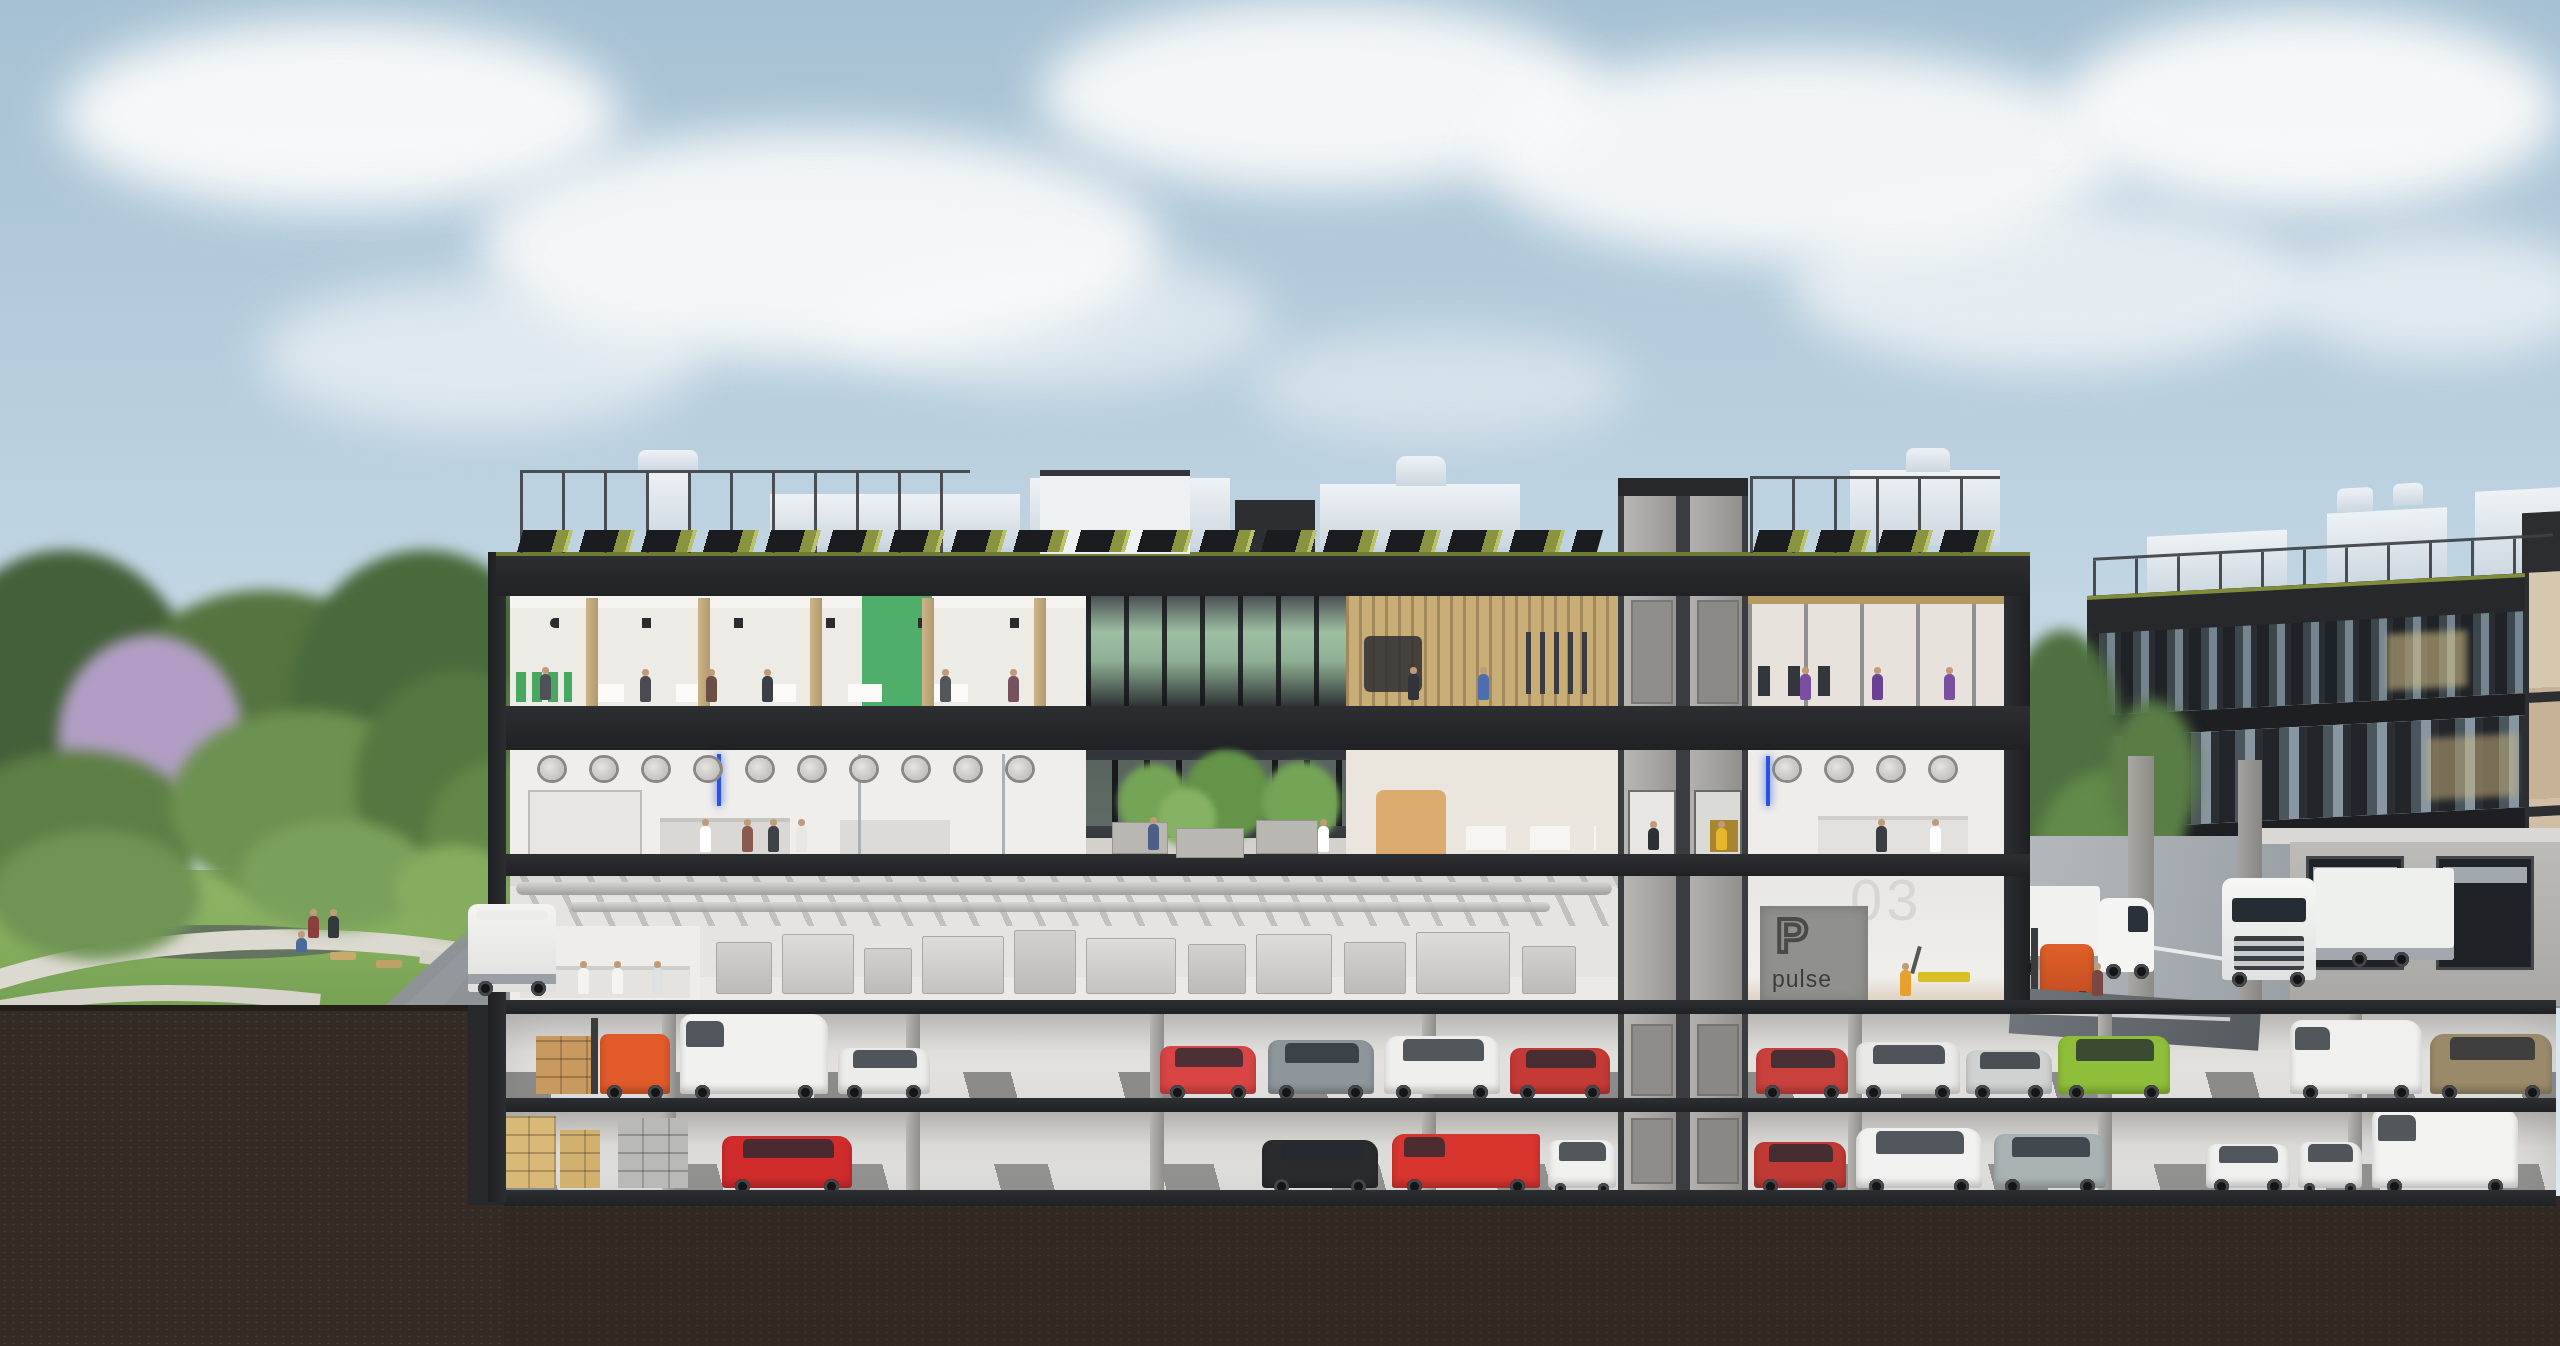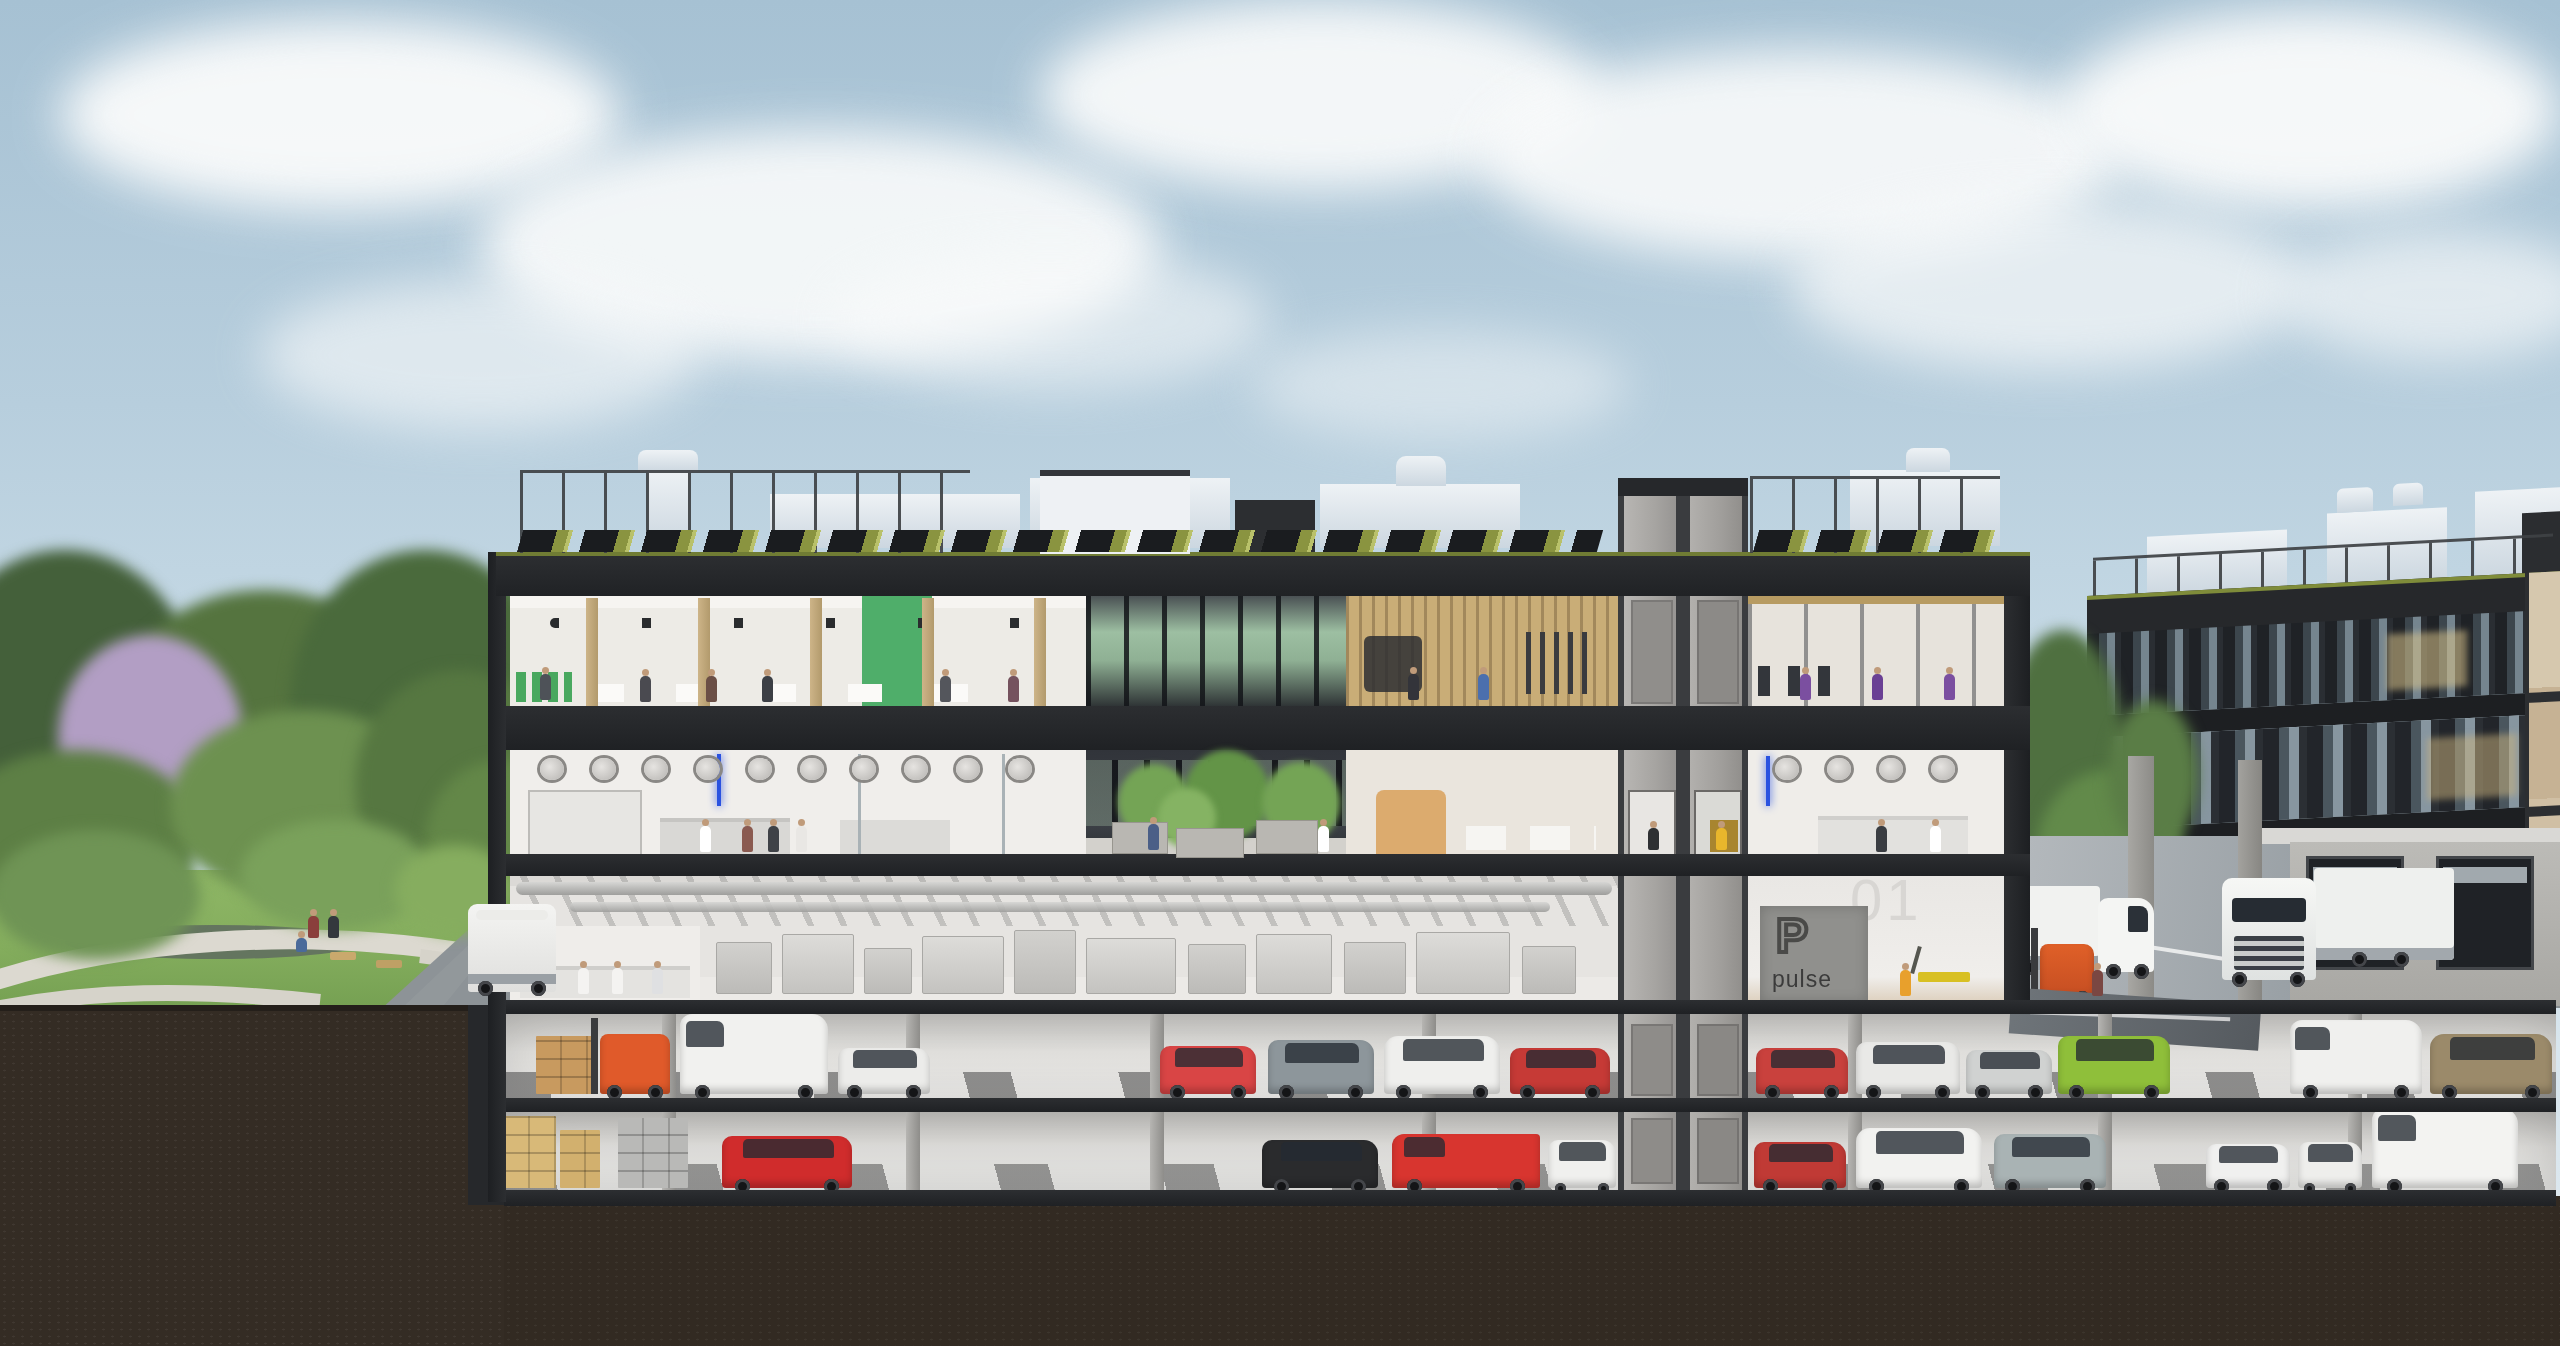--- a/index.html
+++ b/index.html
@@ -368,21 +368,21 @@
       <div class="abs" style="left:0;top:0;width:100%;height:50px;
         background:repeating-linear-gradient(65deg,rgba(150,150,148,.45) 0 6px,transparent 6px 30px);"></div>
       <div class="duct" style="left:6px;top:6px;width:1096px;height:13px;"></div>
       <div class="duct" style="left:60px;top:26px;width:980px;height:10px;opacity:.9;"></div>
       <div class="abs" style="left:0;top:50px;width:190px;height:76px;background:#efedea;">
         <div class="abs" style="left:10px;top:40px;width:170px;height:28px;background:#e4e3e0;border-top:4px solid #cfcecb;"></div>
       </div>
     </div>
     <div class="abs" style="left:1748px;top:876px;width:256px;height:126px;
       background:linear-gradient(180deg,#e9e7e4,#f0eeeb 80%,#ddd0be 100%);"></div>
-    <div class="abs" style="left:1850px;top:866px;font-size:58px;font-weight:400;letter-spacing:4px;color:#d8d6d3;">01</div>
+    <div class="abs" style="left:1850px;top:866px;font-size:58px;font-weight:400;letter-spacing:4px;color:#d8d6d3;">03</div>
     <div class="abs" style="left:1760px;top:906px;width:108px;height:96px;
       background:#90908d;box-shadow:inset 0 0 14px rgba(0,0,0,.2);">
       <span id="pulse-logo" class="abs" style="left:16px;top:2px;font-size:48px;">P</span>
       <span class="abs" style="left:12px;top:60px;font-size:23px;color:#3b3b3b;letter-spacing:1px;">pulse</span>
     </div>
     <div class="abs" style="left:1918px;top:972px;width:52px;height:10px;background:#d8c023;border-radius:2px;">
       <div class="abs" style="left:-4px;top:-26px;width:4px;height:28px;background:#55564f;transform:rotate(16deg);"></div>
     </div>
     <div class="abs" style="left:2004px;top:592px;width:26px;height:412px;background:linear-gradient(90deg,#2c2e31,#1d1f22);"></div>
 

